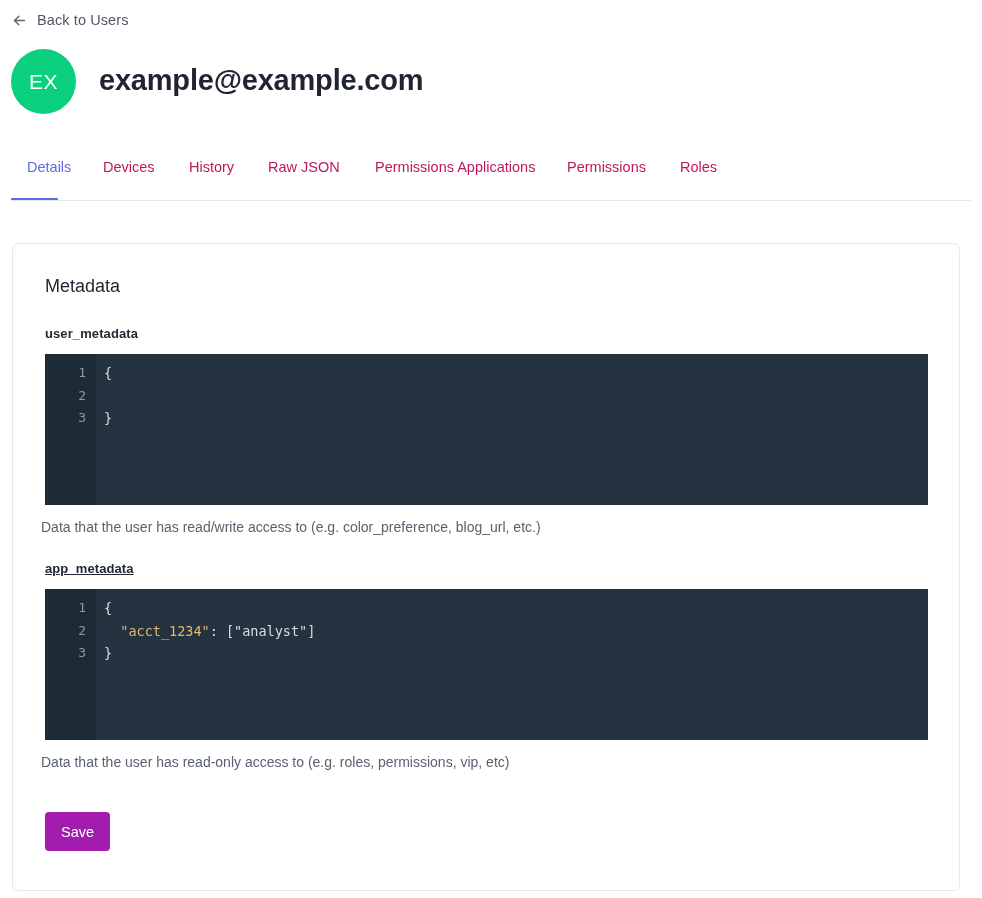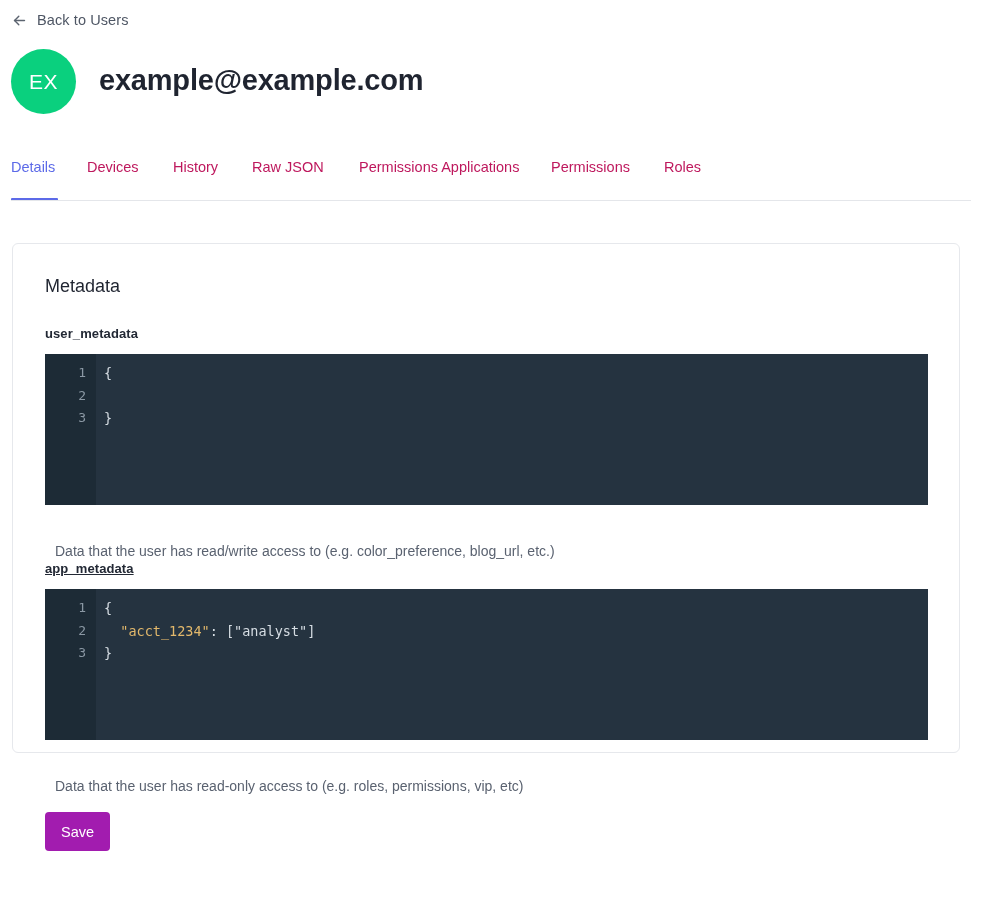--- a/index.html
+++ b/index.html
@@ -101,21 +101,21 @@
   }
   .chevron {
     width: 12px;
     height: 12px;
     display: block;
   }
 
   
   .tabs {
     position: absolute;
-    left: 0;
+    left: 16px;
     top: 160px;
     width: 852px;
     height: 42px;
   }
   .tabs-divider {
     position: absolute;
     left: 11px;
     top: 200px;
     width: 960px;
     height: 1px;
@@ -142,21 +142,21 @@
     background: #5c6ae8;
     border-radius: 1px;
   }
 
   
   .card {
     position: absolute;
     left: 12px;
     top: 243px;
     width: 948px;
-    height: 510px;
+    height: 648px;
     background: #ffffff;
     border: 1px solid #e6e8ec;
     border-radius: 6px;
   }
   .card-title {
     position: absolute;
     left: 32px;
     top: 33px;
     font-size: 18px;
     color: #1f2430;
@@ -167,25 +167,24 @@
     position: absolute;
     left: 32px;
     font-size: 13px;
     font-weight: bold;
     color: #222834;
     line-height: 1;
     letter-spacing: 0.1px;
   }
   .field-help {
     position: absolute;
-    left: 42px;
+    left: 28px;
     font-size: 14px;
     color: #5a6270;
     line-height: 1;
-    margin-top: 24px;
   }
 
   
   .editor {
     position: absolute;
     left: 32px;
     width: 883px;
     background: #253340;
     overflow: hidden;
     cursor: text;

